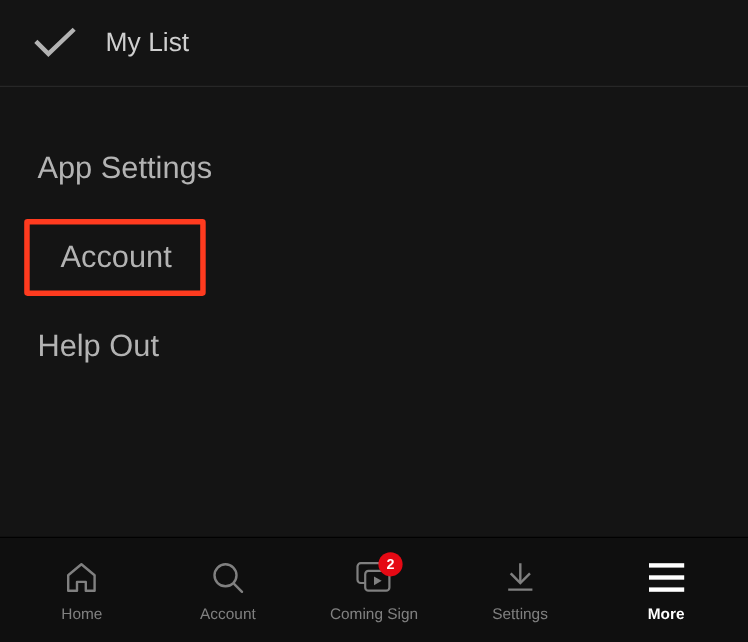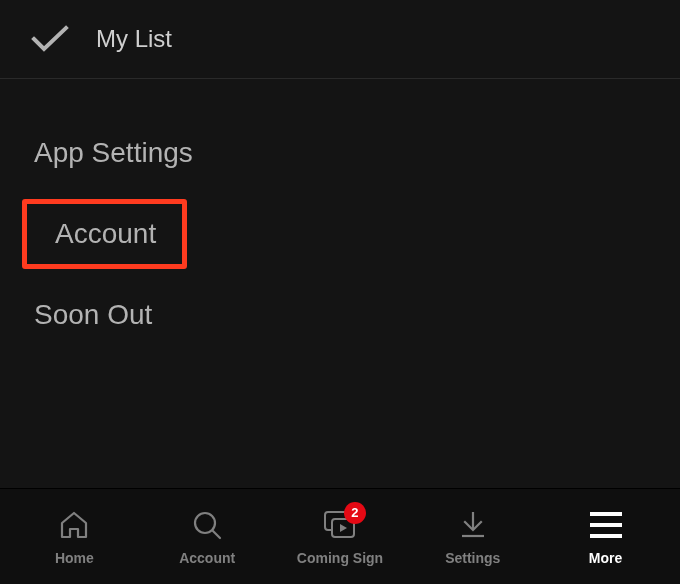--- a/index.html
+++ b/index.html
@@ -82,21 +82,21 @@
     }
     .nav-icon {
       height: 34px;
       display: flex;
       align-items: center;
       justify-content: center;
     }
     .nav-label {
       font-size: 14px;
       color: #808080;
-      font-weight: 700;
+      font-weight: 400;
     }
     .nav-item.active .nav-label {
       color: #ffffff;
       font-weight: 600;
       text-align: center;
     }
     .badge {
       position: absolute;
       top: -6px;
       left: 50%;
@@ -146,21 +146,21 @@
     <div class="settings-item-wrap">
       <span class="settings-item">App Settings</span>
     </div>
 
     <div class="highlight">
       <span class="settings-item">Account</span>
     </div>
 
 
     <div class="settings-item-wrap">
-      <span class="settings-item">Soon Out</span>
+      <span class="settings-item">Help Out</span>
     </div>
 
   </div>
 
   <div class="bottom-nav">
 
     <div class="nav-item">
       <span class="nav-icon">
         <svg width="32" height="32" viewBox="0 0 32 32">
           <path d="M16 4 L28 14 L28 28 L20 28 L20 20 L12 20 L12 28 L4 28 L4 14 Z" fill="none" stroke="#808080" stroke-width="2.2" stroke-linejoin="round"></path>

